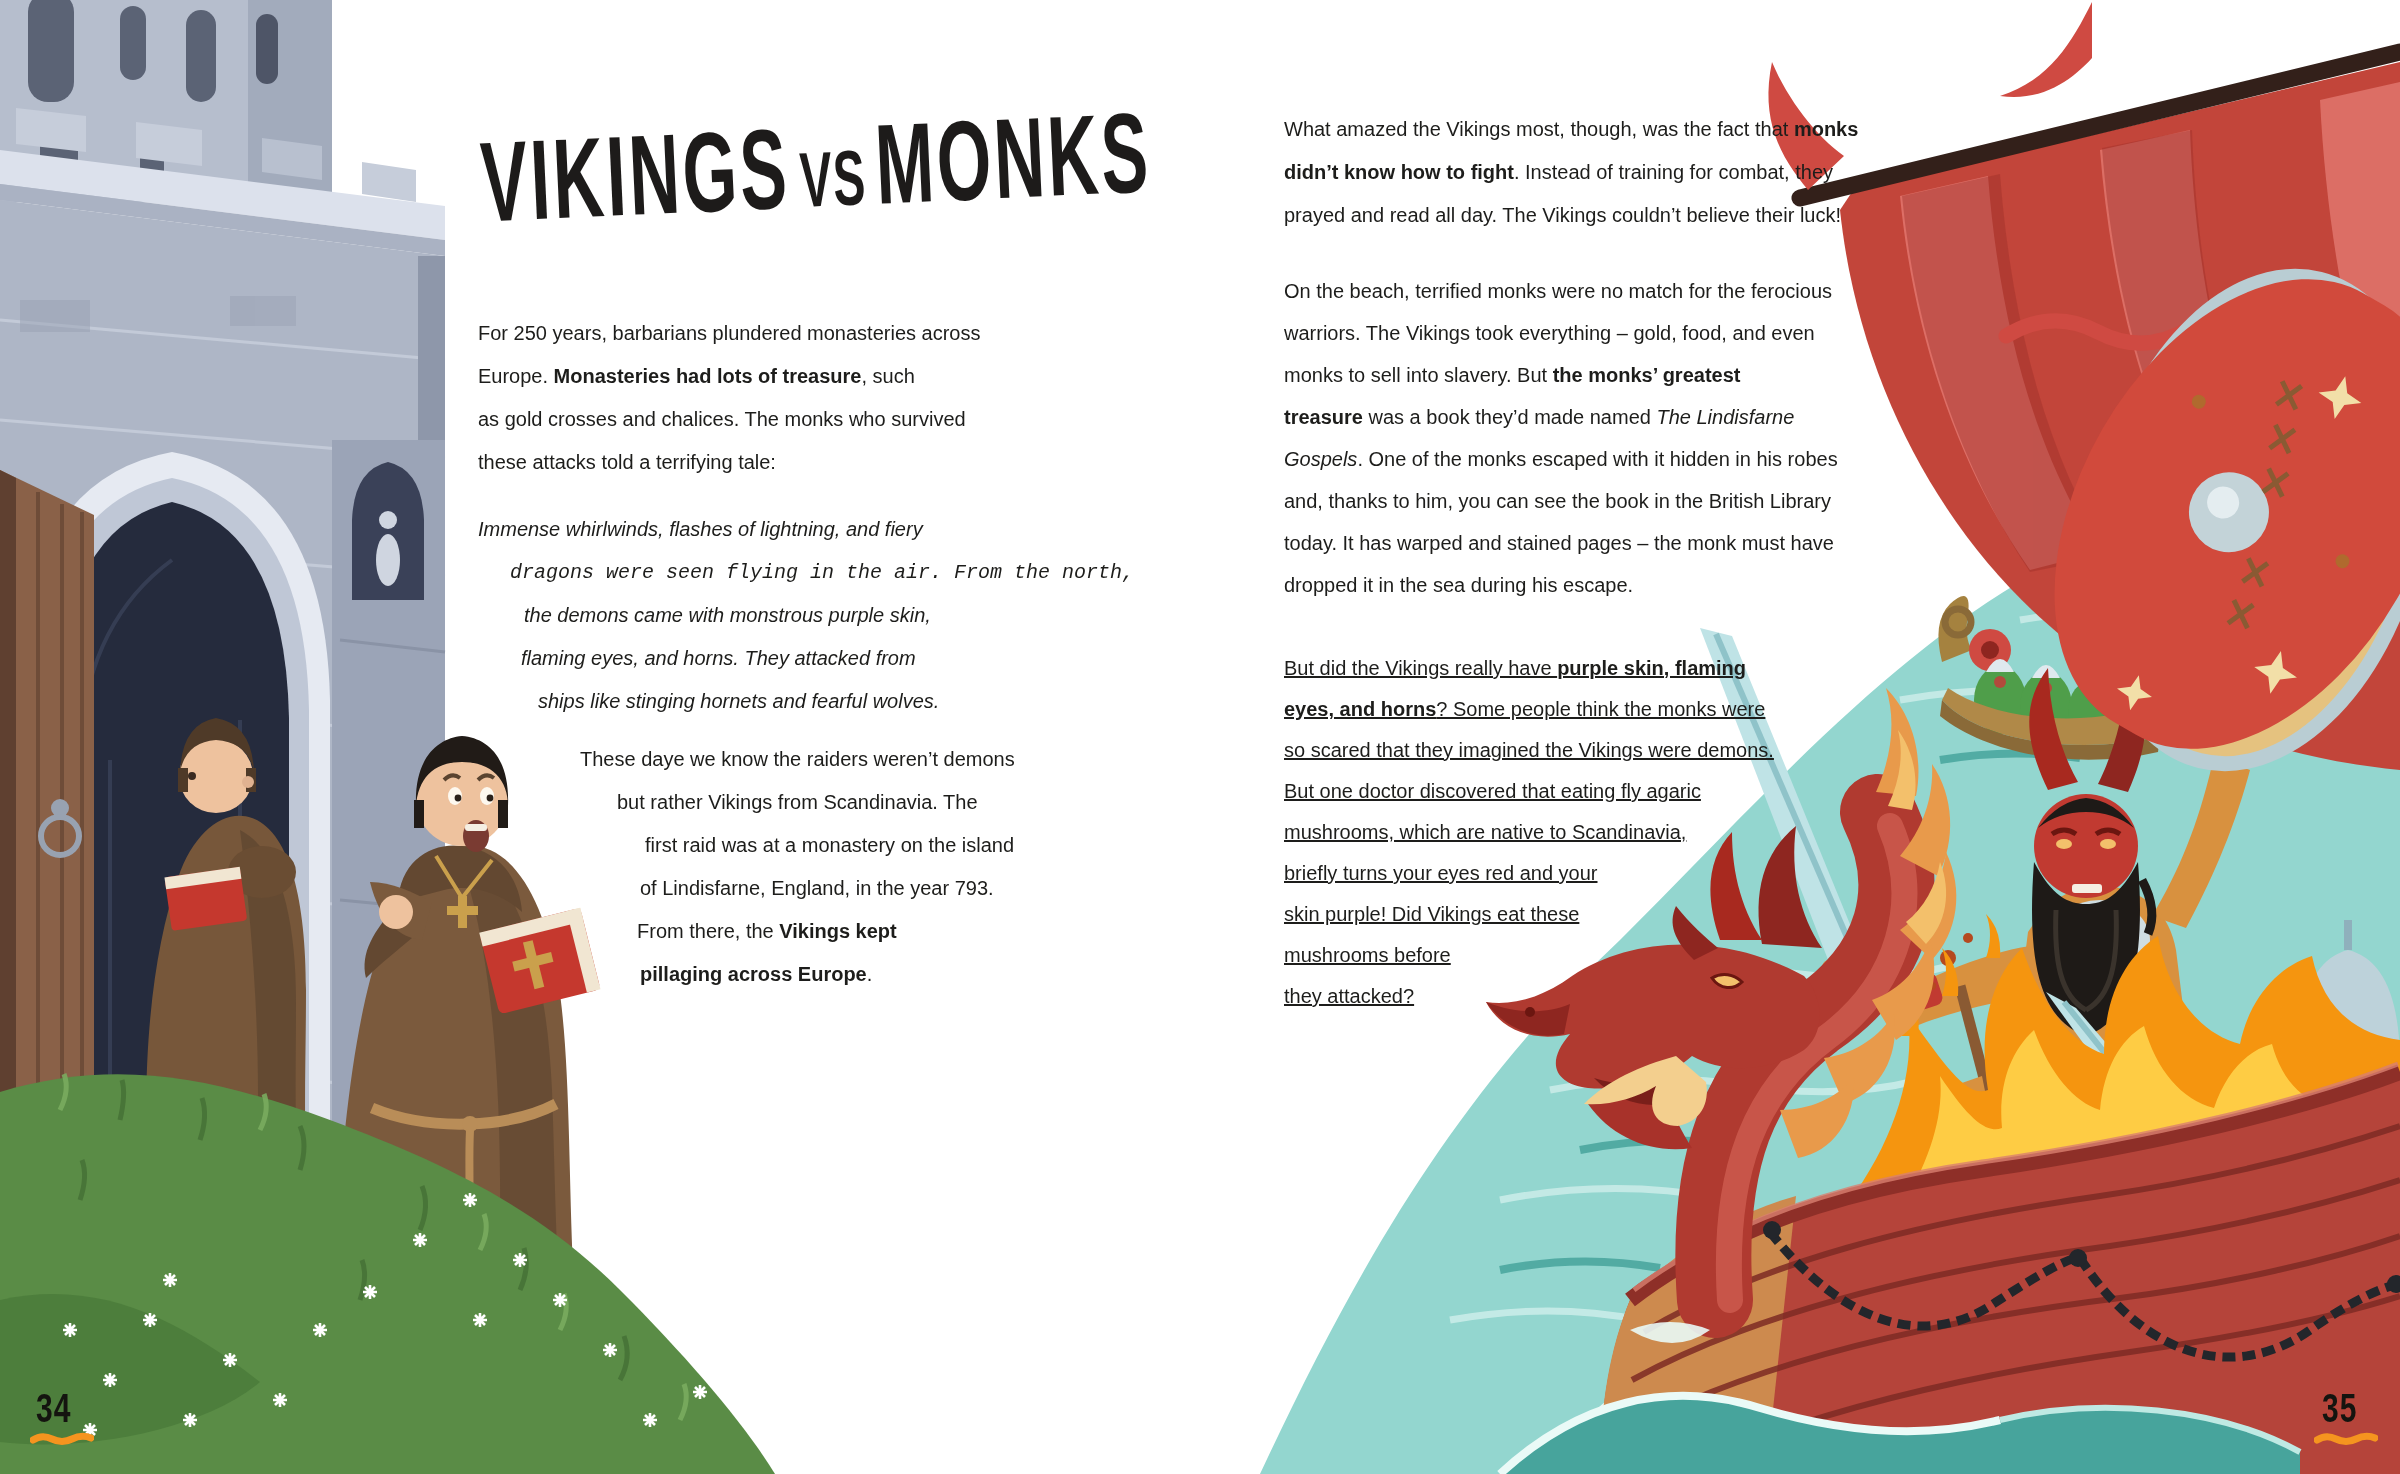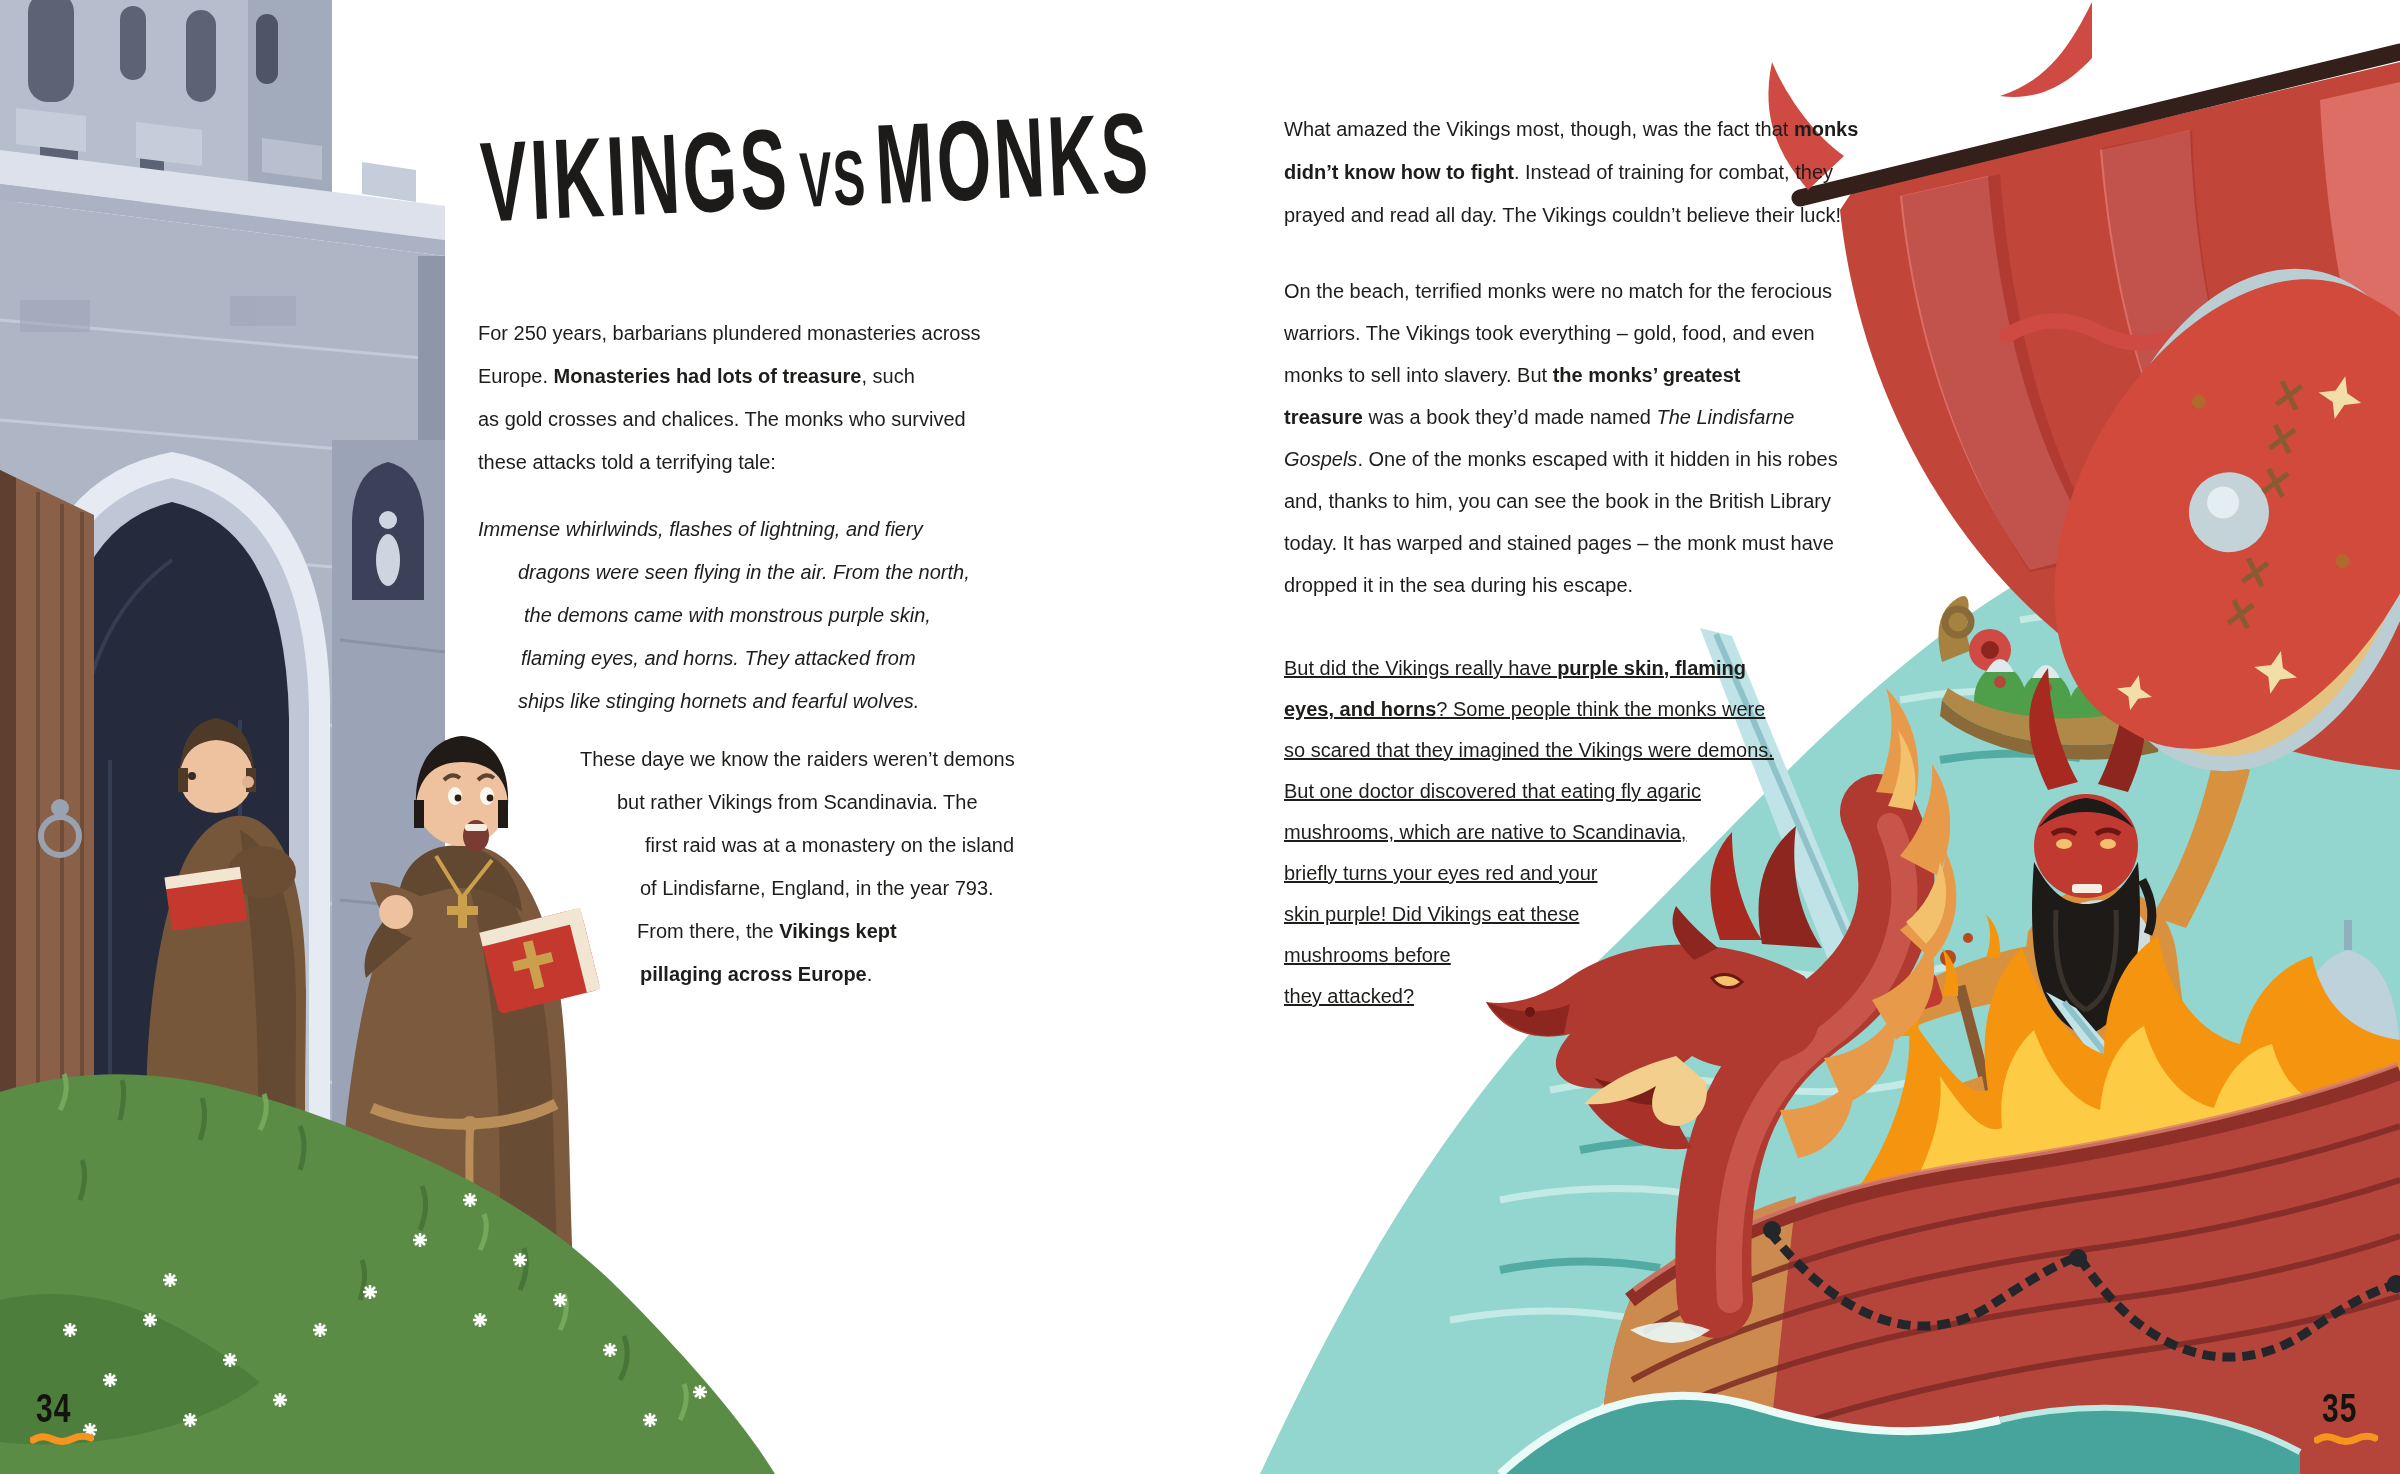--- a/index.html
+++ b/index.html
@@ -208,24 +208,24 @@
     </div>
 
     <div class="para" id="l-intro" style="left:478px;top:312px;">
         <div class="tl"><span>For 250 years, barbarians plundered monasteries across</span></div>
         <div class="tl"><span>Europe. </span><span class="b">Monasteries had lots of treasure</span><span>, such</span></div>
         <div class="tl"><span>as gold crosses and chalices. The monks who survived</span></div>
         <div class="tl"><span>these attacks told a terrifying tale:</span></div>
       </div>
     <div class="para" id="l-quote" style="left:478px;top:508px;">
         <div class="tl"><span class="i">Immense whirlwinds, flashes of lightning, and fiery</span></div>
-        <div class="tl" style="margin-left: 40px;"><span class="i">dragons were seen flying in the air. From the north,</span></div>
+        <div class="tl" style="margin-left: 32px; font-family: Liberation Mono, monospace;"><span class="i">dragons were seen flying in the air. From the north,</span></div>
         <div class="tl" style="margin-left: 46px;"><span class="i">the demons came with monstrous purple skin,</span></div>
         <div class="tl" style="margin-left: 43px;"><span class="i">flaming eyes, and horns. They attacked from</span></div>
-        <div class="tl" style="margin-left: 40px;"><span class="i">ships like stinging hornets and fearful wolves.</span></div>
+        <div class="tl" style="margin-left: 60px;"><span class="i">ships like stinging hornets and fearful wolves.</span></div>
       </div>
     <div class="para" id="l-story" style="left:478px;top:738px;">
         <div class="tl" style="margin-left: 102px;"><span>These daye we know the raiders weren’t demons</span></div>
         <div class="tl" style="margin-left: 139px;"><span>but rather Vikings from Scandinavia. The</span></div>
         <div class="tl" style="margin-left: 167px;"><span>first raid was at a monastery on the island</span></div>
         <div class="tl" style="margin-left: 162px;"><span>of Lindisfarne, England, in the year 793.</span></div>
         <div class="tl" style="margin-left: 159px;"><span>From there, the </span><span class="b">Vikings kept</span></div>
         <div class="tl" style="margin-left: 162px;"><span class="b">pillaging across Europe</span><span>.</span></div>
       </div>
 

